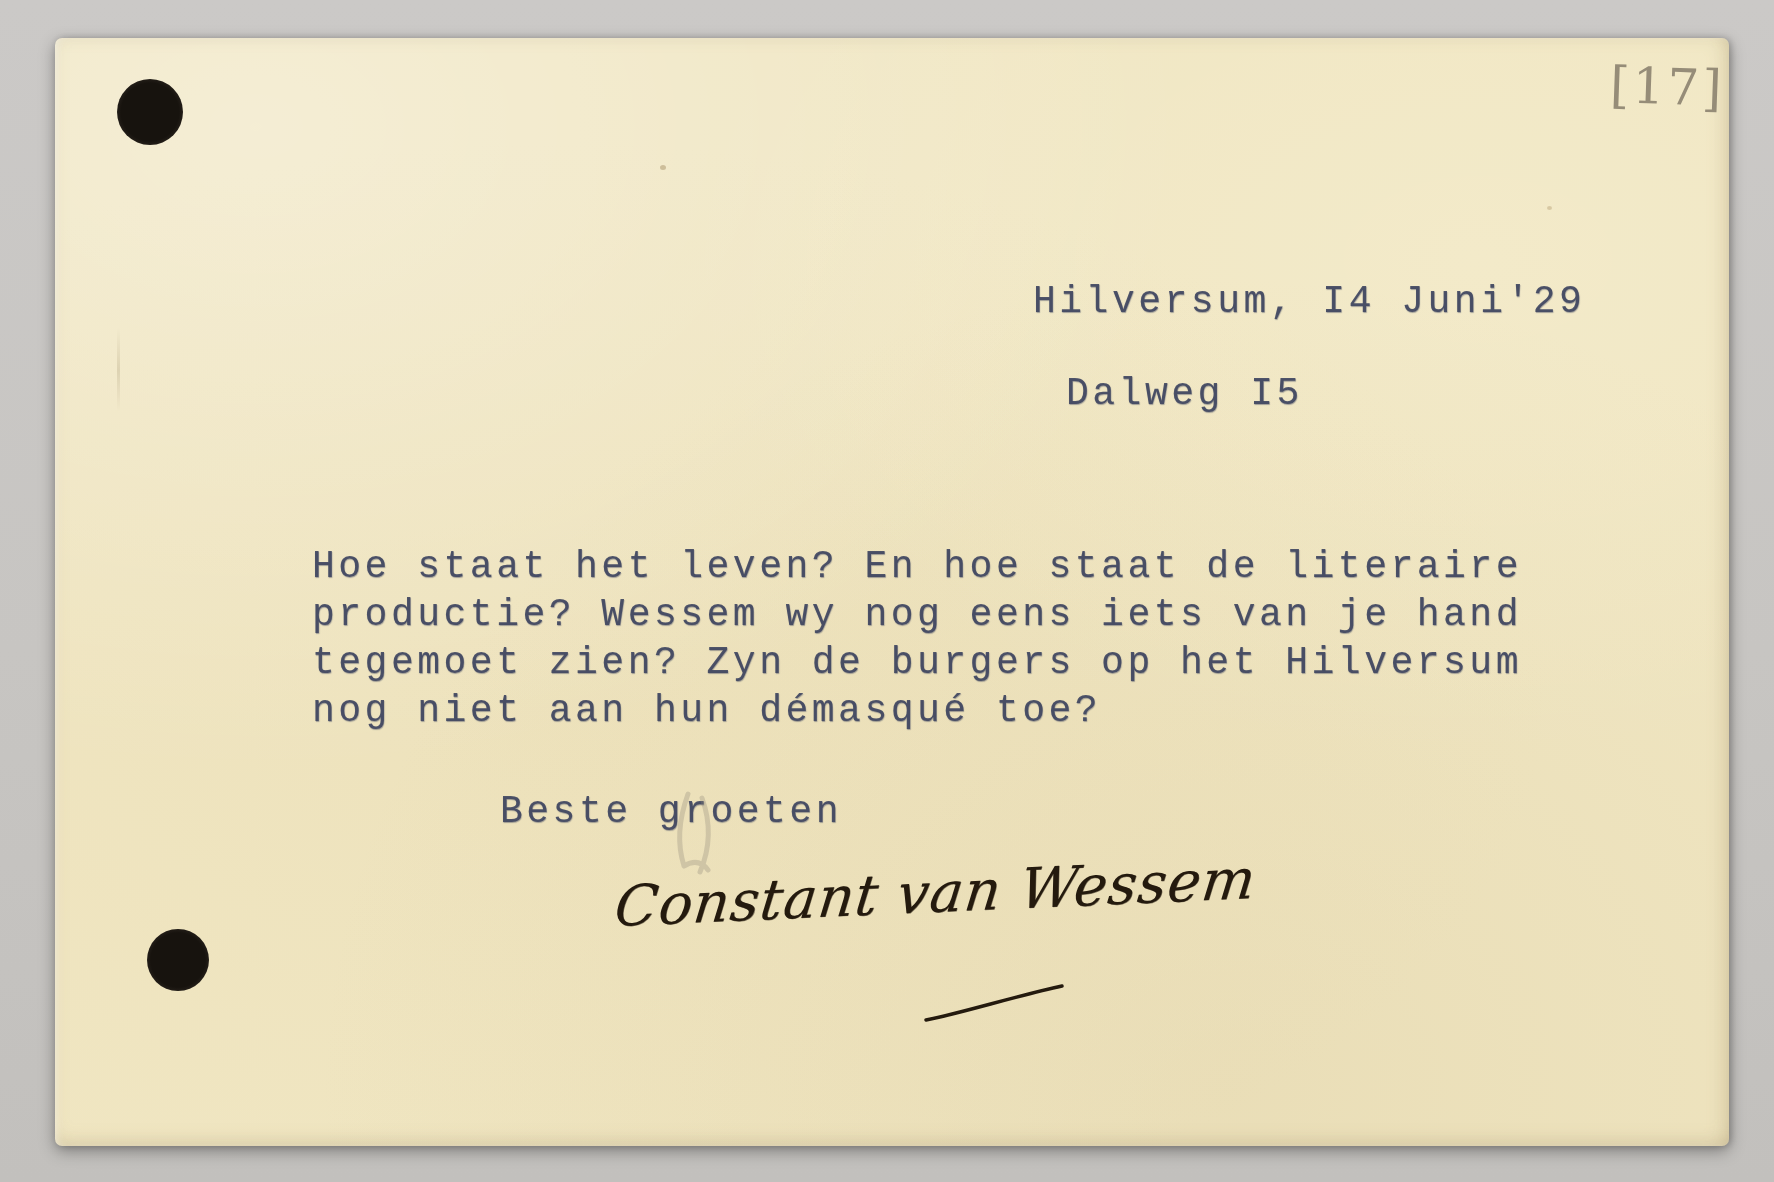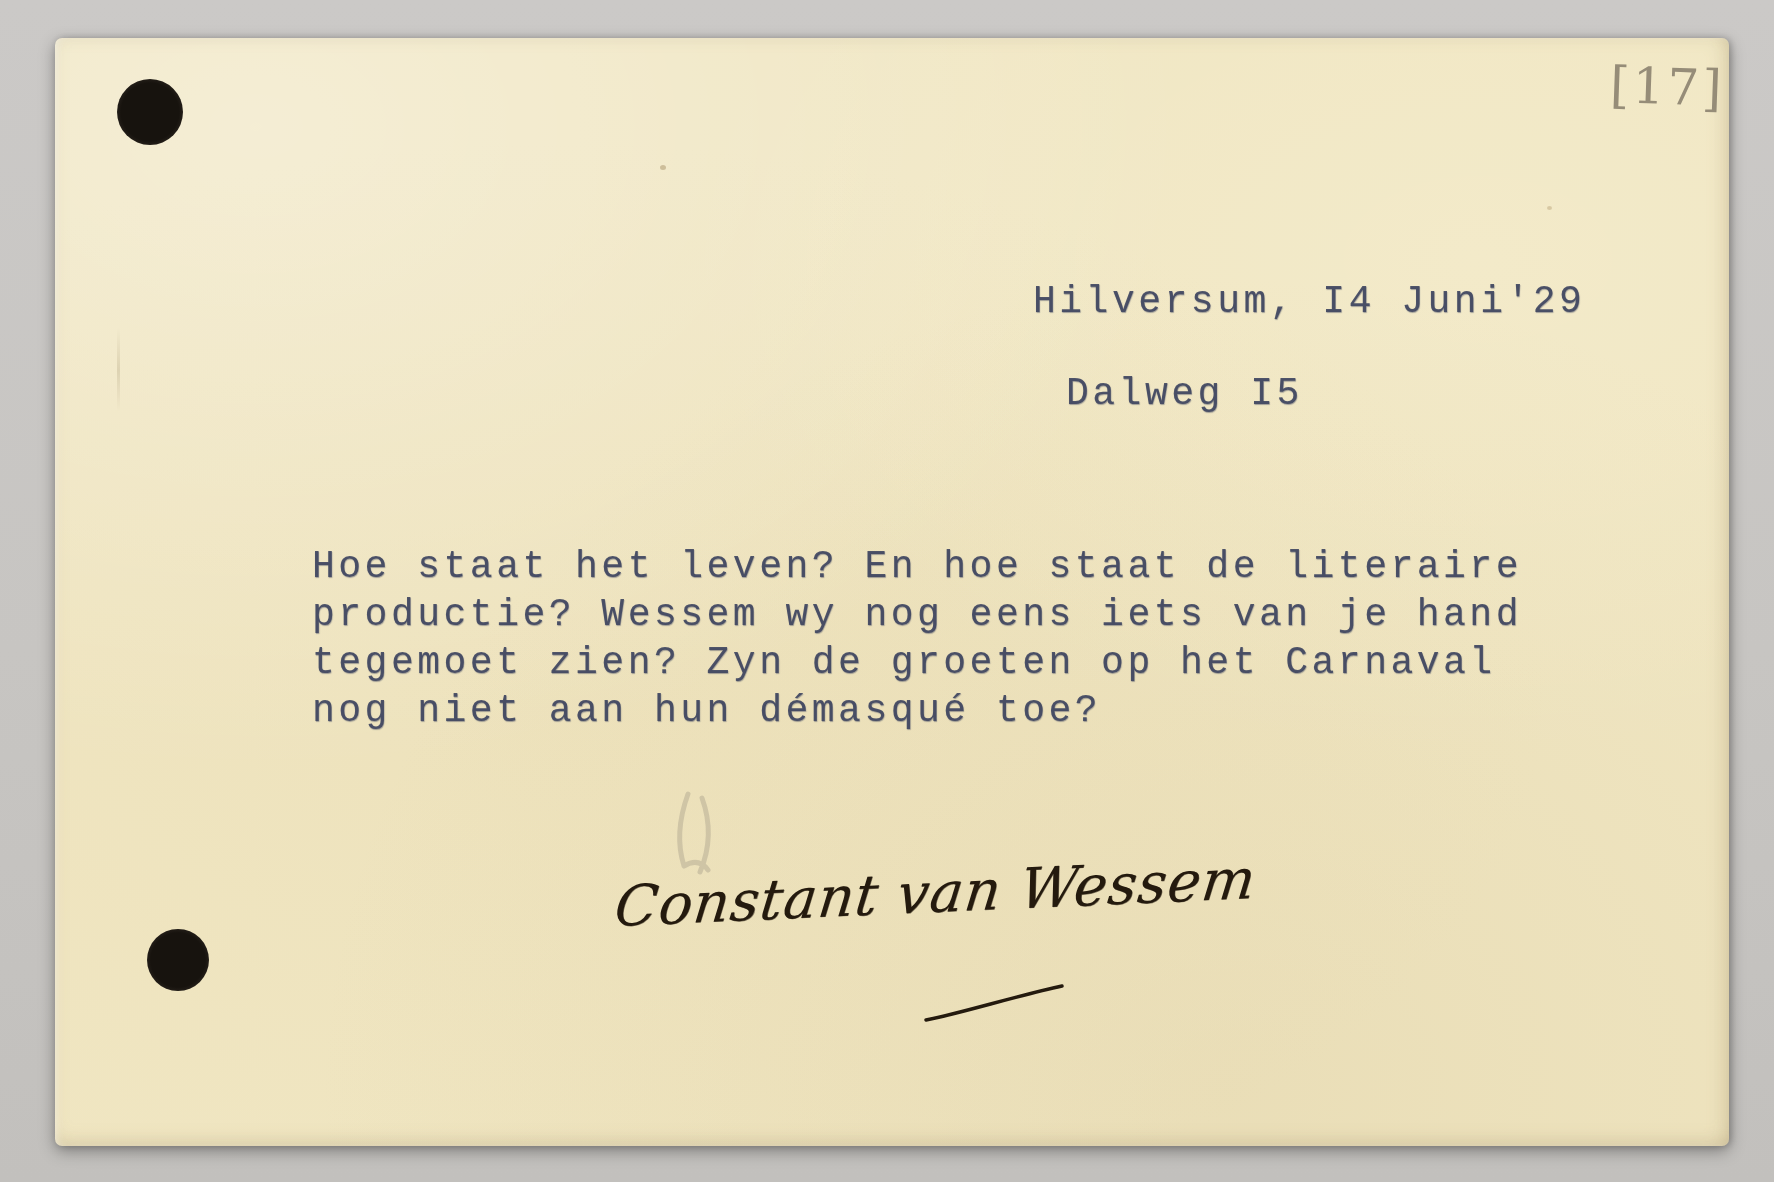--- a/index.html
+++ b/index.html
@@ -113,24 +113,25 @@
 
     <div class="dateline">
       <div class="tw">Hilversum, I4 Juni'29</div>
       <div class="tw line2">Dalweg I5</div>
     </div>
 
 
     <div class="body-text">
       <div class="tw">Hoe staat het leven? En hoe staat de literaire</div>
       <div class="tw">productie? Wessem wy nog eens iets van je hand</div>
-      <div class="tw">tegemoet zien? Zyn de groeten op het Carnaval</div>
+      <div class="tw">tegemoet zien? Zyn de burgers op het Hilversum</div>
       <div class="tw">nog niet aan hun démasqué toe?</div>
     </div>
 
+    <div class="closing tw">Beste groeten</div>
 
     <svg class="smudge" width="110" height="100" viewBox="0 0 110 100">
       <path d="M38,8 C30,30 26,55 34,80 M52,12 C60,34 62,58 50,86 M34,80 C44,74 52,76 58,84" fill="none" stroke="#8d8677" stroke-width="5" stroke-linecap="round"></path>
     </svg>
 
     <div class="signature">Constant van Wessem</div>
 
     <svg class="flourish" width="150" height="52" viewBox="0 0 150 52">
       <path d="M6,44 C38,38 96,20 142,10" fill="none" stroke="#241a0e" stroke-width="3.5" stroke-linecap="round"></path>
     </svg>

